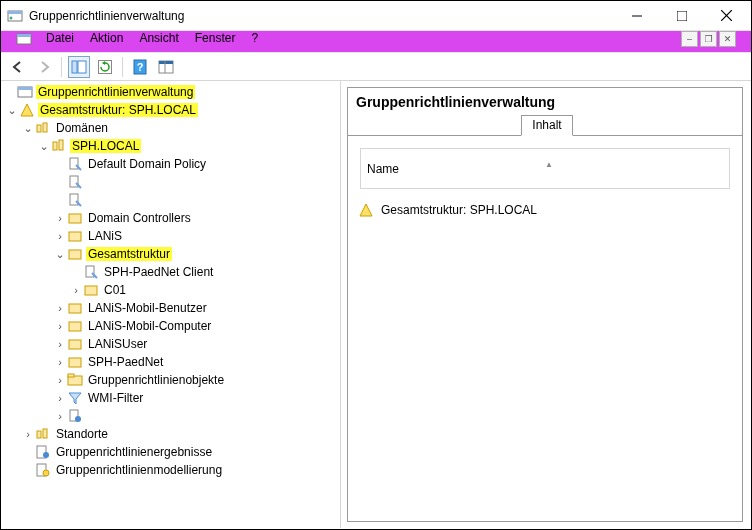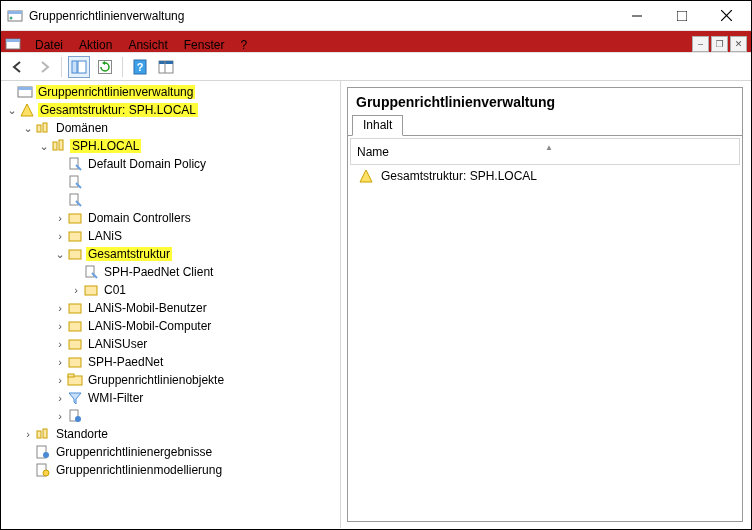--- a/index.html
+++ b/index.html
@@ -3,42 +3,42 @@
 <meta charset="utf-8">
 <style>
 * { box-sizing: border-box; margin: 0; padding: 0; }
 body { font-family: "Segoe UI", Tahoma, sans-serif; font-size: 12px; background: #fff; width: 752px; height: 530px; overflow: hidden; border: 1px solid #000; }
 .titlebar { display: flex; align-items: center; height: 30px; padding: 0 2px; background: #fff; border-bottom: 1px solid #e5e5e5; }
 .titlebar .icon { width: 16px; height: 16px; margin: 0 6px 0 4px; display: inline-flex; align-items: center; justify-content: center; }
 .titlebar .title { flex: 1; font-size: 12px; color: #000; }
 .winbtns { display: flex; }
 .winbtn { width: 45px; height: 29px; display: flex; align-items: center; justify-content: center; font-size: 14px; color: #000; }
 .winbtn.close { font-size: 16px; }
-.menubar { display: flex; align-items: flex-end; height: 22px; padding: 0 4px; background: #b91c1c; border-bottom: 1px solid #e5e5e5; }
+.menubar { display: flex; align-items: flex-start; height: 22px; padding: 0 15px; background: #d946ef; border-bottom: 1px solid #e5e5e5; }
 .menubar .icon { width: 16px; height: 16px; margin-right: 6px; display: inline-flex; }
 .menubar .menu { padding: 0 8px; cursor: default; }
 .mdiCtrls { margin-left: auto; display: flex; gap: 0; }
 .mdiCtrls .btn { width: 17px; height: 16px; border: 1px solid #b0b0b0; background: #f4f4f4; display: flex; align-items: center; justify-content: center; font-size: 9px; color: #555; margin-left:2px;}
 .toolbar { display: flex; align-items: center; height: 28px; padding: 0 6px; background: #fff; border-bottom: 1px solid #d6d6d6; gap: 4px; }
 .toolbar .sep { width: 1px; height: 20px; background: #d6d6d6; margin: 0 2px; }
 .tbtn { width: 22px; height: 22px; display: flex; align-items: center; justify-content: center; border: 1px solid transparent; }
 .tbtn.grp { border: 1px solid #7da2ce; background: #e5f1fb; }
 .content { display: flex; height: calc(530px - 30px - 22px - 28px - 3px); }
 .tree-pane { width: 340px; border-right: 1px solid #d6d6d6; overflow: auto; padding: 2px 0; }
 .node { display: flex; align-items: center; height: 18px; white-space: nowrap; font-size: 12px; color: #000; }
 .exp { width: 14px; display: flex; justify-content: center; font-size: 11px; color: #555; }
 .nicon { width: 16px; height: 16px; display: inline-flex; align-items: center; justify-content: center; margin-right: 3px; }
 .nlabel { padding: 0 2px; }
 .hl { background: #fffd38; }
 .detail-pane { flex: 1; padding: 6px 6px 6px 4px; display: flex; }
 .detail-frame { flex: 1; border: 1px solid #999; margin-left: 2px; margin-right: 2px; display: flex; flex-direction: column; }
 .detail-title { font-size: 14px; font-weight: 600; padding: 6px 8px 4px 8px; }
-.tabbox { display: flex; align-items: flex-end; height: 22px; border-bottom: 1px solid #999; padding-left: 4px; }
+.tabbox { display: flex; align-items: flex-end; height: 22px; border-bottom: 1px solid #999; padding-left: 4px; justify-content: center; }
 .tab { border: 1px solid #999; border-bottom: 1px solid #fff; background: #fff; padding: 2px 10px 3px 10px; font-size: 12px; position: relative; top: 1px; }
-.listhdr { display: flex; align-items: center; border: 1px solid #d6d6d6; height: 27px; margin: 2px; background: #fff; position: relative; }
+.listhdr { display: flex; align-items: center; border: 1px solid #d6d6d6; height: 41px; margin: 12px; background: #fff; position: relative; }
 .colhdr { flex: 1; padding-left: 6px; font-size: 12px; position: relative; }
 .sortind { position: absolute; left: 50%; top: -2px; font-size: 8px; color: #888; }
 .listbody { flex:1; border: 0 solid #d6d6d6; margin: 0 6px 6px 6px; }
 .listrow { display: flex; align-items: center; height: 18px; padding-left: 4px; gap: 4px; }
 svg { display:block; }
 </style>
 </head>
 <body>
 
 <div class="titlebar">

